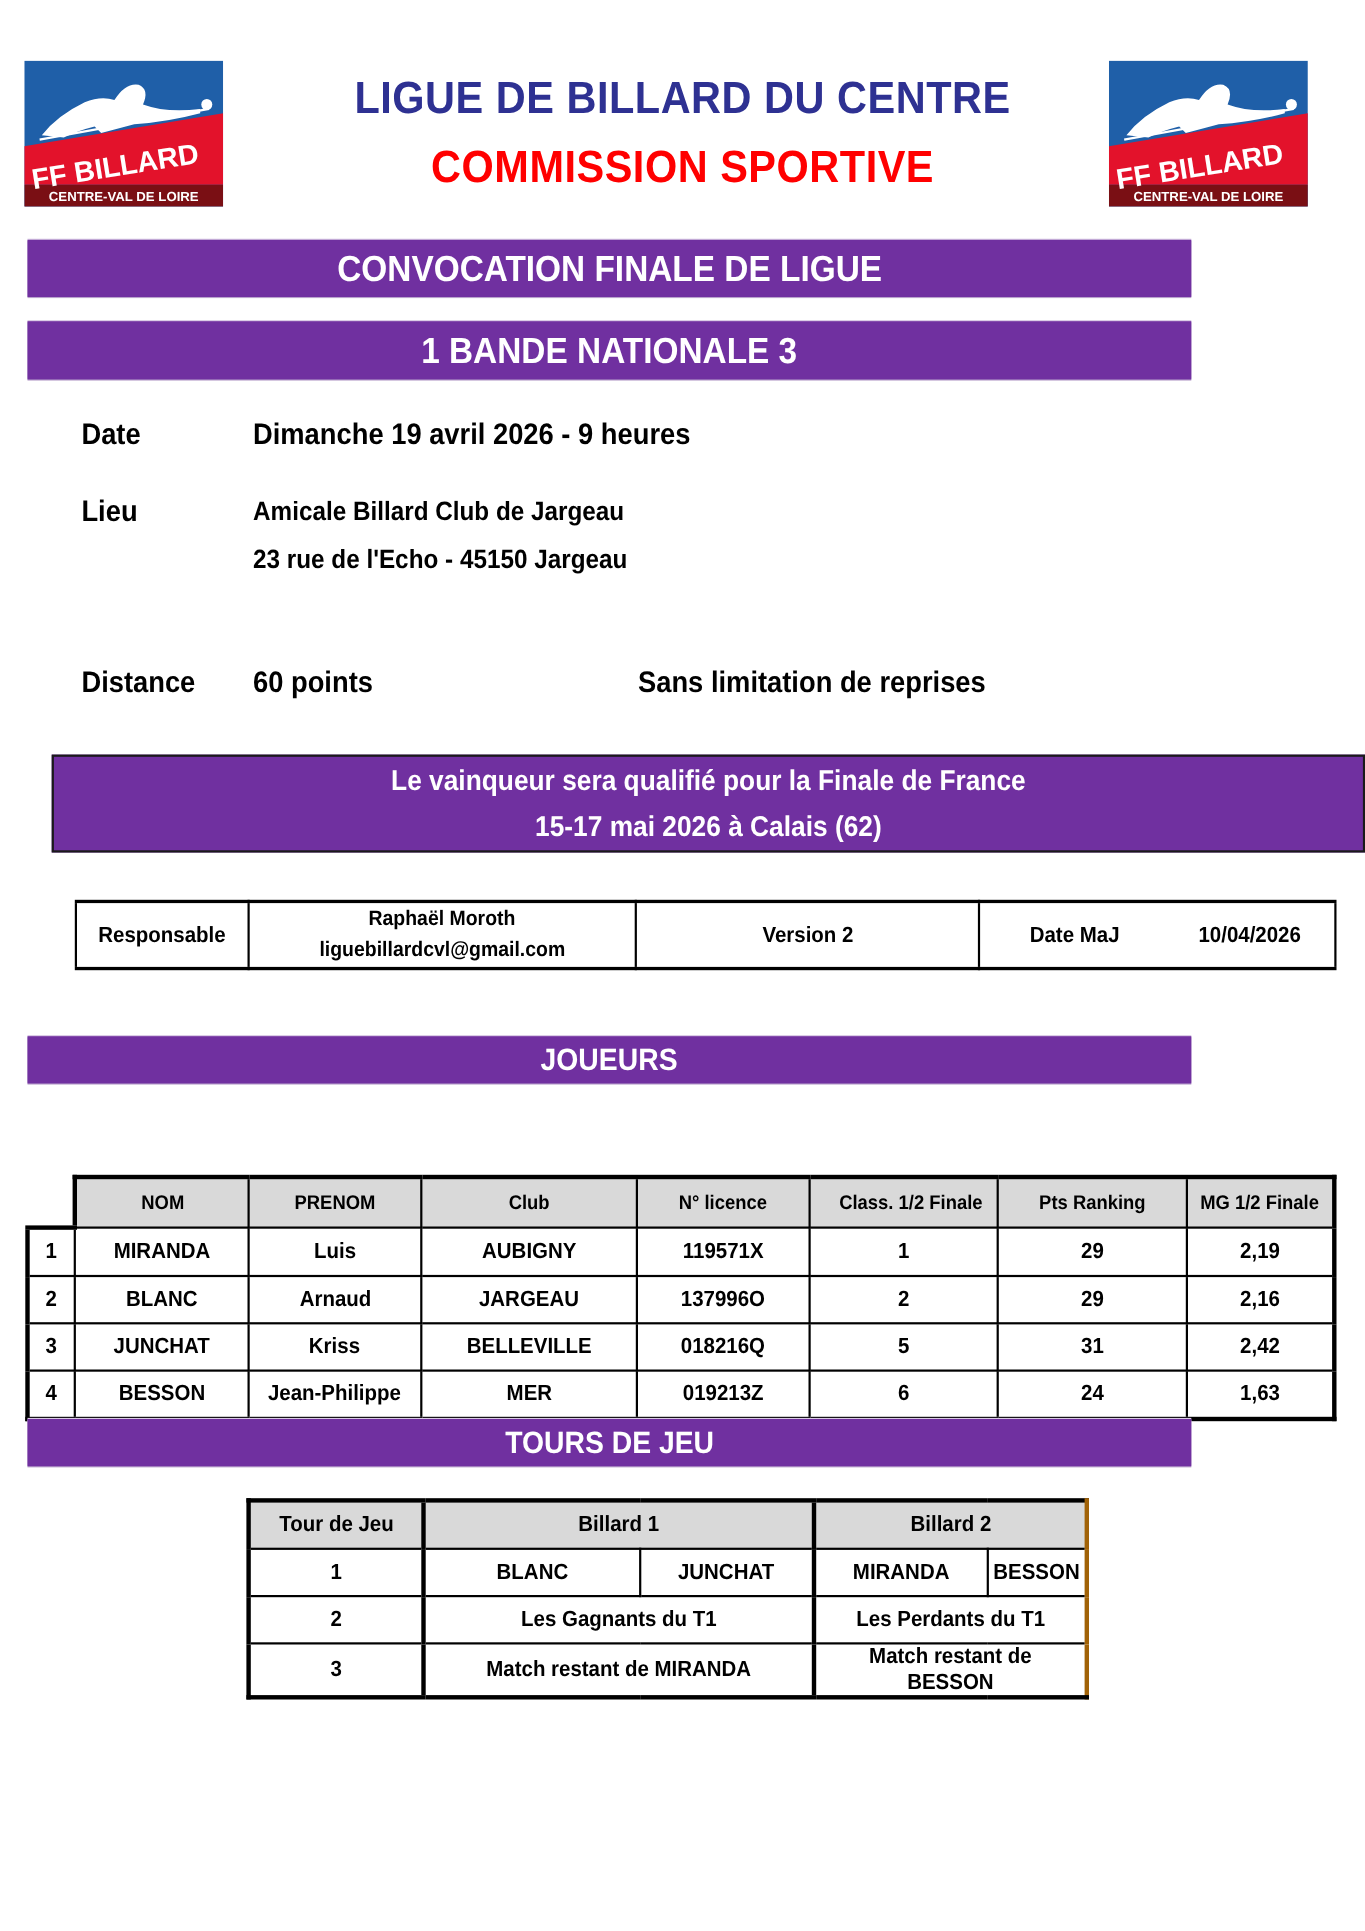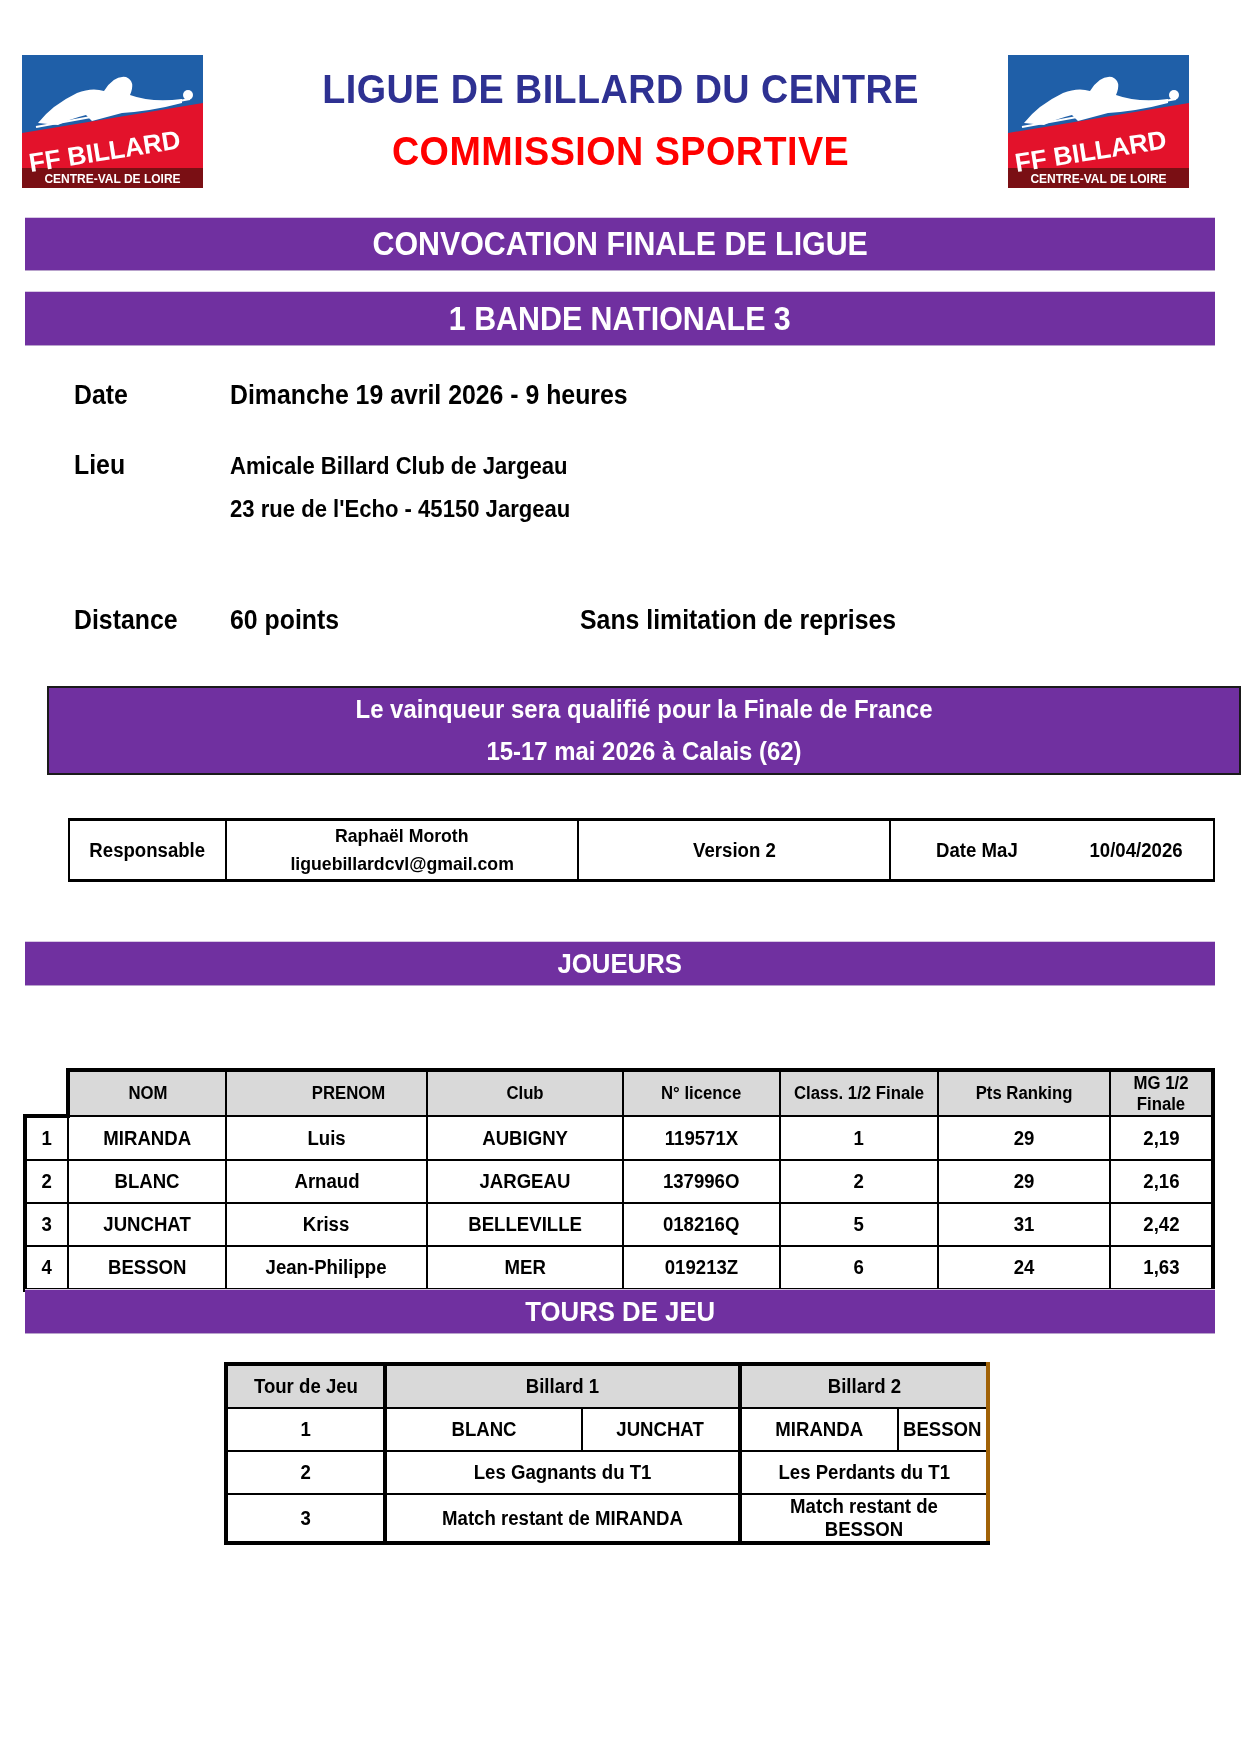--- a/index.html
+++ b/index.html
@@ -4,21 +4,21 @@
 <style>
   html, body { margin:0; padding:0; background:#ffffff; }
   body { width:1241px; height:1755px; position:relative; overflow:hidden;
          font-family:"Liberation Sans", "DejaVu Sans", sans-serif; color:#000; }
   .logo { position:absolute; width:181px; height:133px; overflow:hidden; }
   .logo svg { display:block; }
   .title1 { position:absolute; left:0; width:1241px; text-align:center; top:66px;
             font-size:41px; font-weight:bold; color:#2e3192; letter-spacing:0.5px; transform:scaleX(0.92); }
   .title2 { position:absolute; left:0; width:1241px; text-align:center; top:128px;
             font-size:41px; font-weight:bold; color:#ff0000; letter-spacing:0.5px; transform:scaleX(0.92); }
-  .band { position:absolute; left:25px; width:1190px; background:#7030a0; color:#fff;
+  .band { position:absolute; left:25px; width:1058px; background:#7030a0; color:#fff;
           font-weight:bold; text-align:center; box-shadow: 0 1px 0 #b9a3cc, 0 -1px 0 #d8c8e4; }
   .band span { display:inline-block; transform:scaleX(0.92); }
   .info-label { position:absolute; left:74px; font-size:27px; font-weight:bold; transform-origin:left; transform:scaleX(0.92); }
   .info-val { position:absolute; font-size:27px; font-weight:bold; transform-origin:left; transform:scaleX(0.92); white-space:nowrap; }
   .info-val.small { font-size:24px; }
   .qual { position:absolute; left:23px; top:686px; width:1190px; height:85px; background:#7030a0;
           border:2px solid #1a1a1a; color:#fff; font-weight:bold; font-size:26px; text-align:center;margin-left:24px; }
   .qual div { line-height:42px; transform:scaleX(0.92); }
   table { border-collapse:collapse; position:absolute; }
   td, th { text-align:center; font-weight:bold; padding:0; }
@@ -119,24 +119,24 @@
 
 <div class="band" style="top:942px; height:43px; line-height:43px; font-size:28px;">
   <span>JOUEURS</span>
 </div>
 
 <table class="players">
   <thead>
     <tr>
       <th class="blank" style="width:41px;"></th>
       <th class="first" style="width:155px;"><span>NOM</span></th>
-      <th style="width:155px;padding-left:44px;"><span>PRENOM</span></th>
+      <th style="width:155px;"><span>PRENOM</span></th>
       <th style="width:194px;"><span>Club</span></th>
       <th style="width:155px;"><span>N° licence</span></th>
-      <th style="width:156px;"><span>Class. 1/2 Finale</span></th>
+      <th style="width:156px;padding-left:13px;"><span>Class. 1/2 Finale</span></th>
       <th style="width:170px;"><span>Pts Ranking</span></th>
       <th class="last"><span>MG 1/2 Finale</span></th>
     </tr>
   </thead>
   <tbody>
     <tr>
       <td class="num"><span>1</span></td>
       <td><span>MIRANDA</span></td>
       <td><span>Luis</span></td>
       <td><span>AUBIGNY</span></td>

